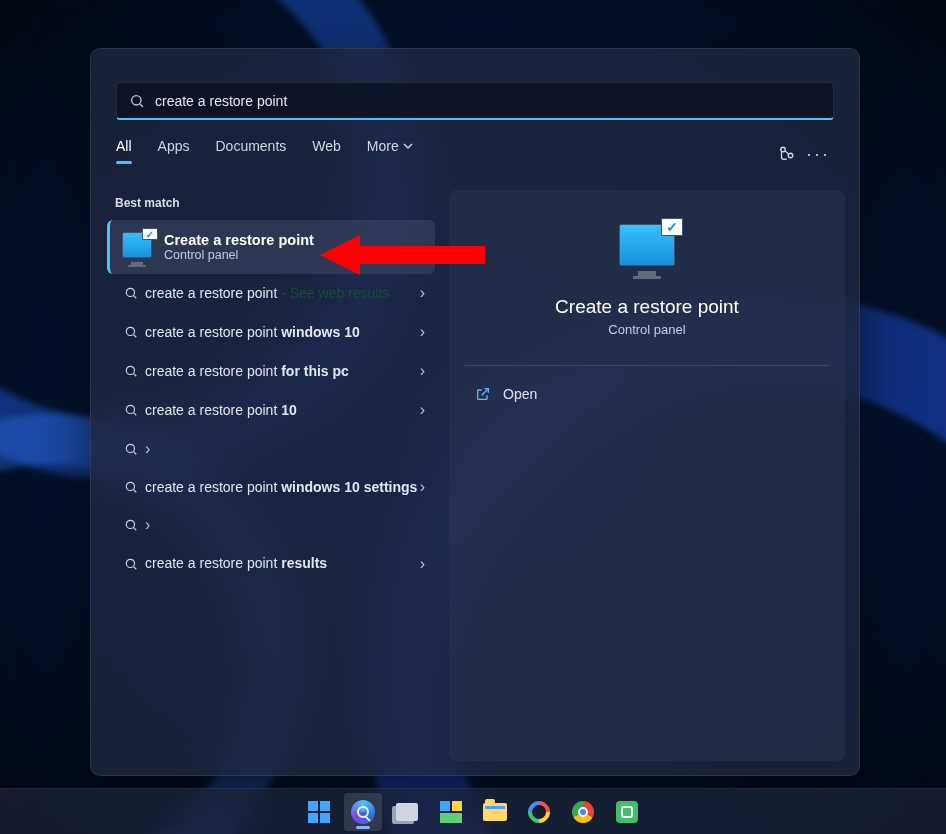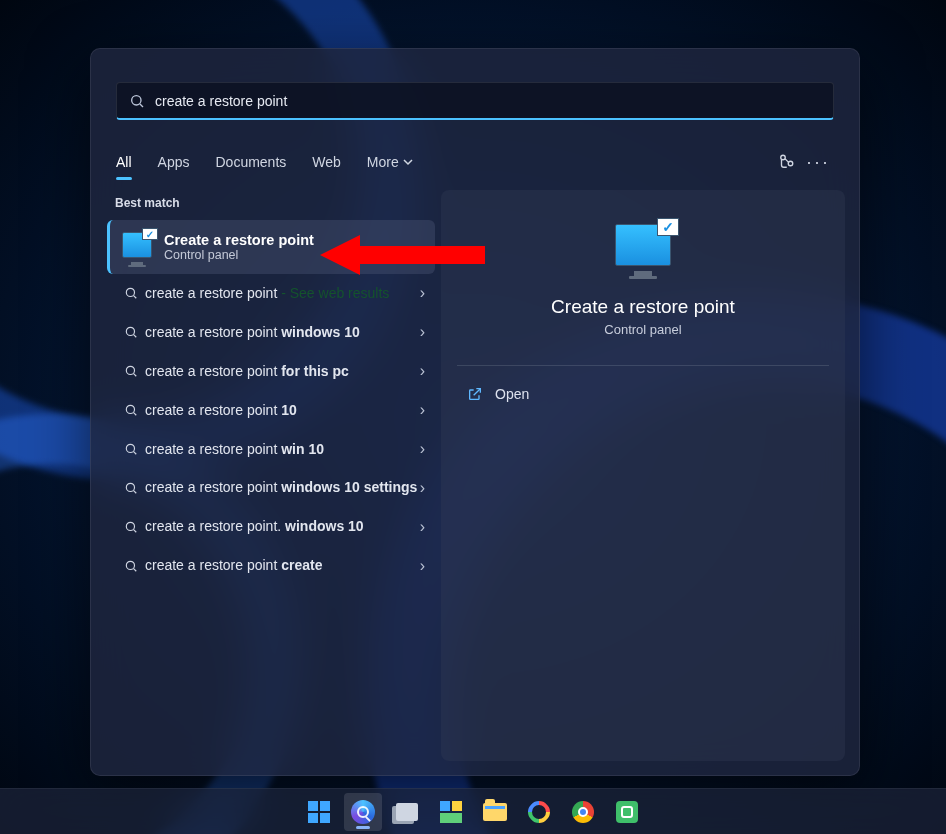--- a/index.html
+++ b/index.html
@@ -24,32 +24,32 @@
       margin: 33px 25px 0 25px; height: 38px; background: rgba(12,18,34,.85);
       border: 1px solid rgba(255,255,255,.1); border-bottom: 2px solid #4cc2ff;
       border-radius: 4px; display: flex; align-items: center; padding: 0 12px;
     }
     .search-box .si { width: 16px; height: 16px; color: #bcc6da; margin-right: 10px; }
     .search-box input {
       flex: 1; background: transparent; border: none; outline: none;
       color: #e6eaf2; font-size: 14px;
     }
     .filters {
-      display: flex; align-items: flex-end; margin: 18px 25px 0 25px; height: 40px;
+      display: flex; align-items: flex-start; margin: 18px 25px 0 25px; height: 40px;
       color: #d0d6e2; font-size: 14px;
     }
     .f-item { margin-right: 26px; cursor: pointer; position: relative; padding-bottom: 8px; }
     .f-item.active { color: #fff; }
     .f-item.active::after { content:""; position:absolute; left: 0; bottom: -2px; width: 16px; height: 3px; background:#4cc2ff; border-radius: 2px; }
     .filters .spacer { flex: 1; }
     .f-iconbtn { width: 32px; height: 32px; display: flex; align-items: center; justify-content: center; cursor: pointer; border-radius: 4px; color: #d0d6e2; }
     .f-iconbtn.dots { font-size: 18px; letter-spacing: 2px; }
     .chev { margin-left: 4px; }
 
-    .cols { display: flex; flex: 1; padding: 12px 14px 14px 14px; gap: 4px; min-height: 0; }
+    .cols { display: flex; flex: 1; padding: 12px 14px 14px 14px; gap: 12px; min-height: 0; }
     .left { flex: 0 0 332px; display: flex; flex-direction: column; }
     .right { flex: 1; background: rgba(52,60,86,.35); border-radius: 8px; padding: 34px 16px 16px 16px; display: flex; flex-direction: column; align-items: center; }
 
     .sec-label { font-size: 12px; color: #d8dde8; font-weight: 600; padding: 6px 10px 10px 10px; }
 
     .best-item {
       background: rgba(70,80,110,.45); border-radius: 6px; border-left: 3px solid #4cc2ff;
       display: flex; align-items: center; padding: 12px 14px 12px 12px; cursor: pointer; margin: 0 2px;
     }
     .app-icon { width: 30px; height: 30px; margin-right: 12px; position: relative; }
@@ -218,51 +218,49 @@
             <div class="txt"><span>create a restore point </span><span class="bold">10</span></div>
             <div class="chevr">›</div>
           </div>
           <div class="web-item">
             <div class="wi-icon">
               <svg class="search-glyph" viewBox="0 0 24 24" fill="none" stroke="currentColor" stroke-width="2">
                 <circle cx="11" cy="11" r="7"></circle>
                 <line x1="21" y1="21" x2="16.5" y2="16.5"></line>
               </svg>
             </div>
-            <div class="txt"><span>create a restore point </span><span class="bold">win 10</span></div>
             <div class="chevr">›</div>
           </div>
           <div class="web-item">
             <div class="wi-icon">
               <svg class="search-glyph" viewBox="0 0 24 24" fill="none" stroke="currentColor" stroke-width="2">
                 <circle cx="11" cy="11" r="7"></circle>
                 <line x1="21" y1="21" x2="16.5" y2="16.5"></line>
               </svg>
             </div>
             <div class="txt"><span>create a restore point </span><span class="bold">windows 10 settings</span></div>
             <div class="chevr">›</div>
           </div>
           <div class="web-item">
             <div class="wi-icon">
               <svg class="search-glyph" viewBox="0 0 24 24" fill="none" stroke="currentColor" stroke-width="2">
                 <circle cx="11" cy="11" r="7"></circle>
                 <line x1="21" y1="21" x2="16.5" y2="16.5"></line>
               </svg>
             </div>
-            <div class="txt"><span>create a restore point. </span><span class="bold">windows 10</span></div>
-            <div class="chevr">›</div>
-          </div>
-          <div class="web-item">
-            <div class="wi-icon">
-              <svg class="search-glyph" viewBox="0 0 24 24" fill="none" stroke="currentColor" stroke-width="2">
-                <circle cx="11" cy="11" r="7"></circle>
-                <line x1="21" y1="21" x2="16.5" y2="16.5"></line>
-              </svg>
-            </div>
-            <div class="txt"><span>create a restore point </span><span class="bold">create</span></div>
+            <div class="chevr">›</div>
+          </div>
+          <div class="web-item">
+            <div class="wi-icon">
+              <svg class="search-glyph" viewBox="0 0 24 24" fill="none" stroke="currentColor" stroke-width="2">
+                <circle cx="11" cy="11" r="7"></circle>
+                <line x1="21" y1="21" x2="16.5" y2="16.5"></line>
+              </svg>
+            </div>
+            <div class="txt"><span>create a restore point </span><span class="bold">results</span></div>
             <div class="chevr">›</div>
           </div>
         </div>
     </div>
 
     <div class="right">
       <div class="big-icon">
         <div class="mon-screen"></div>
           <div class="mon-stand"></div>
           <div class="mon-foot"></div>

